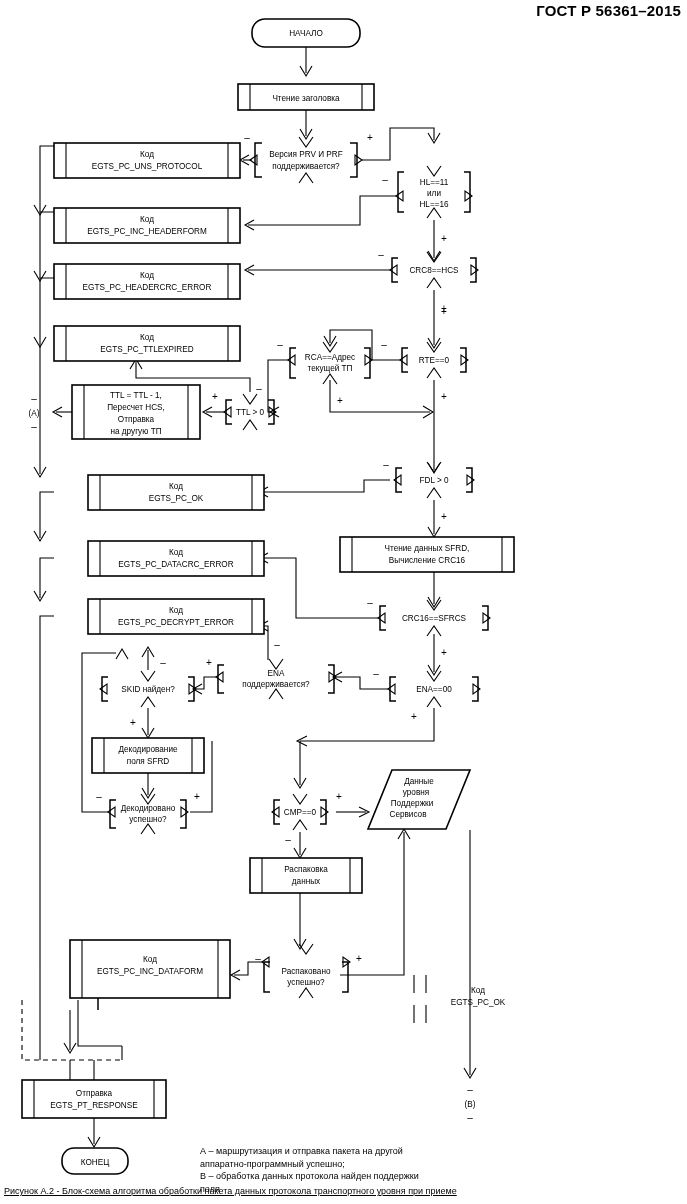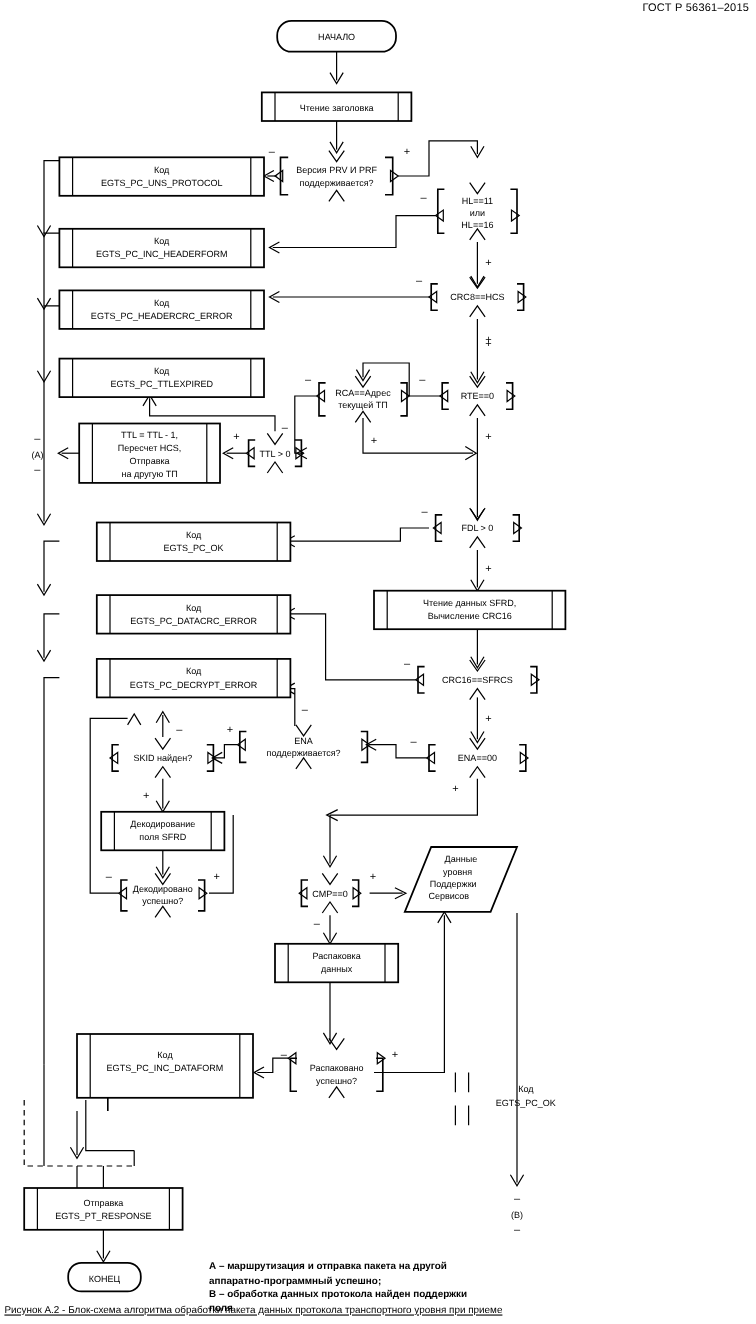--- a/index.html
+++ b/index.html
@@ -1,21 +1,21 @@
 <!DOCTYPE html>
 <html><head>
 <meta charset="utf-8">
 <style>
   html,body{margin:0;padding:0;background:#ffffff;}
   body{width:687px;height:1204px;position:relative;
        font-family:"Liberation Sans","DejaVu Sans",sans-serif;color:#000;}
-  #doc-header{position:absolute;top:2px;right:6px;font-size:10px;font-weight:normal;
+  #doc-header{position:absolute;top:2px;right:6px;font-size:15px;font-weight:bold;
               letter-spacing:.2px;}
   #figure-caption{position:absolute;left:4px;top:1186px;font-size:9px;text-decoration:underline;}
-  #legend{position:absolute;left:190px;top:1145px;font-size:9px;line-height:12.5px;font-weight:bold;}
+  #legend{position:absolute;left:200px;top:1145px;font-size:9px;line-height:12.5px;}
   #legend div{white-space:nowrap;}
   svg{position:absolute;left:0;top:0;}
   .shb{fill:#fff;stroke:#000;stroke-width:1.6;}
   .ln{stroke:#000;stroke-width:1.1;fill:none;}
   .lnb{stroke:#000;stroke-width:1.5;fill:none;}
   .dsh{stroke:#000;stroke-width:1.1;fill:none;stroke-dasharray:5 4;}
   .tx{font-family:"Liberation Sans","DejaVu Sans",sans-serif;font-size:8.2px;
       text-anchor:middle;fill:#000;}
   .sgn{font-family:"Liberation Sans","DejaVu Sans",sans-serif;font-size:10px;
        text-anchor:middle;fill:#000;}

